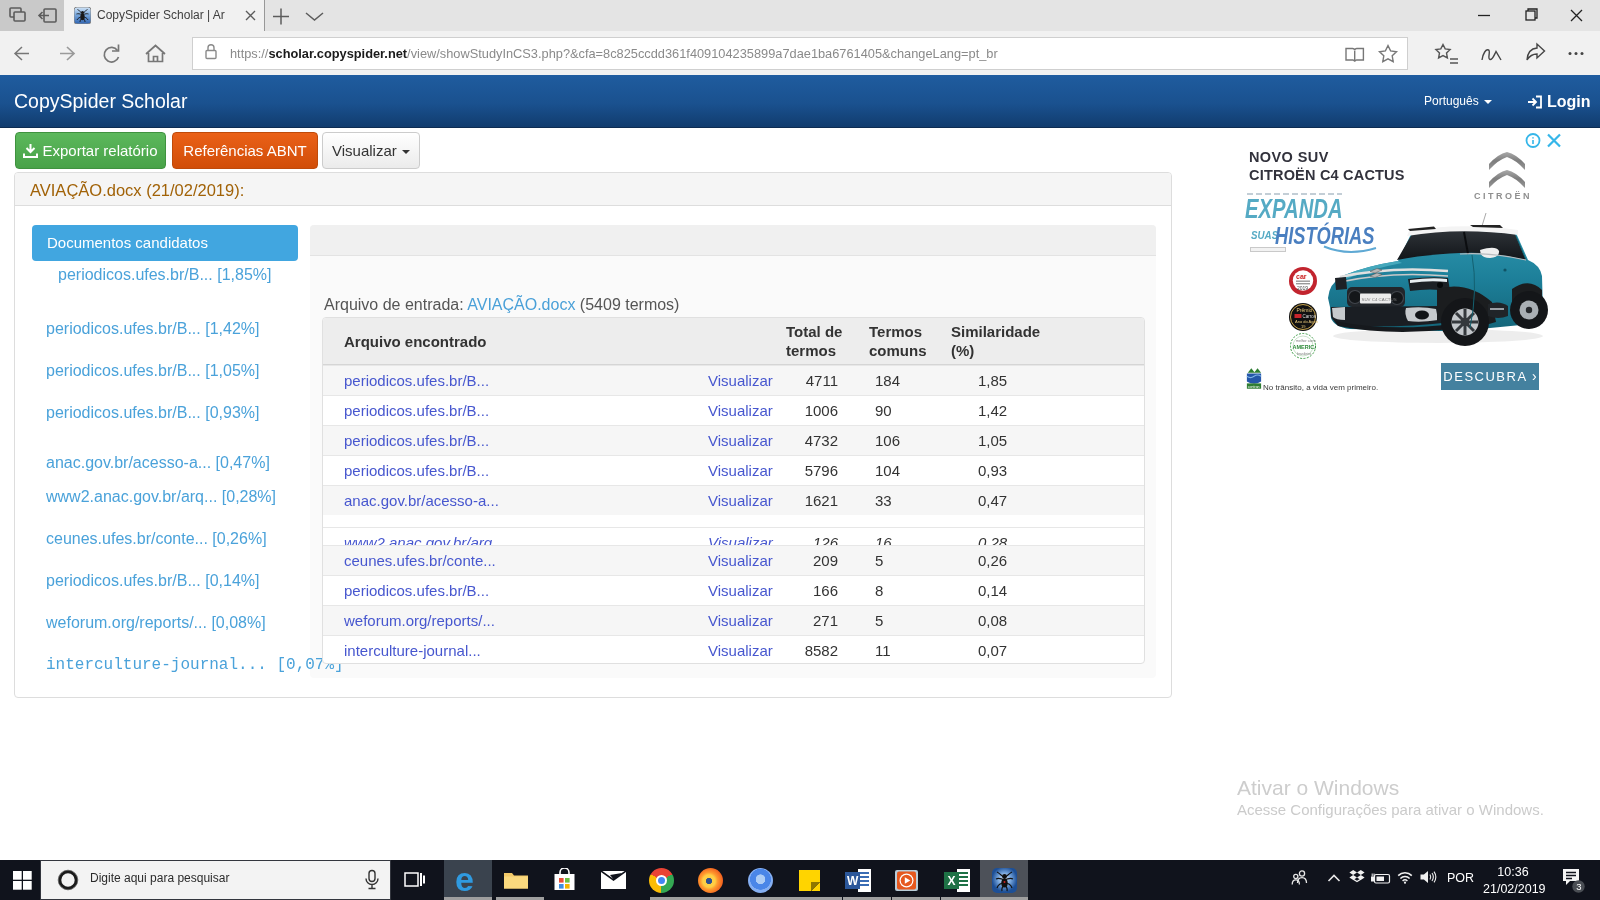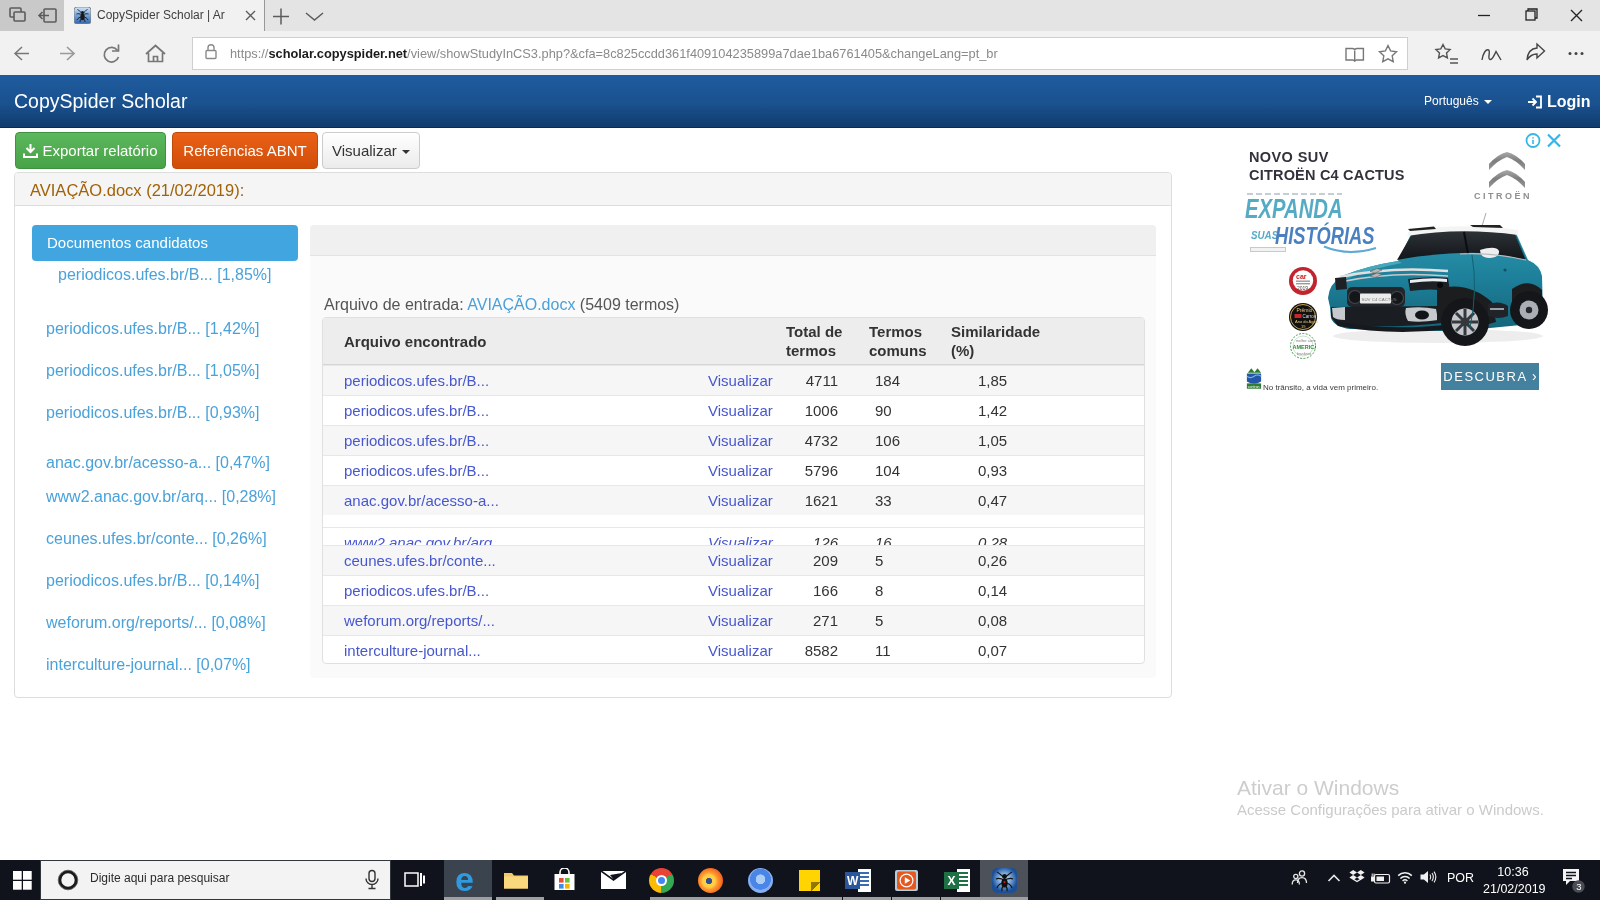--- a/index.html
+++ b/index.html
@@ -157,21 +157,21 @@
 <div class="abs" id="side-active">Documentos candidatos</div>
 <div class="slink" style="top:266px;margin-left:12px;">periodicos.ufes.br/B... [1,85%]</div>
 <div class="slink" style="top:320px;">periodicos.ufes.br/B... [1,42%]</div>
 <div class="slink" style="top:362px;">periodicos.ufes.br/B... [1,05%]</div>
 <div class="slink" style="top:404px;">periodicos.ufes.br/B... [0,93%]</div>
 <div class="slink" style="top:446px;margin-top:8px;">anac.gov.br/acesso-a... [0,47%]</div>
 <div class="slink" style="top:488px;">www2.anac.gov.br/arq... [0,28%]</div>
 <div class="slink" style="top:530px;">ceunes.ufes.br/conte... [0,26%]</div>
 <div class="slink" style="top:572px;">periodicos.ufes.br/B... [0,14%]</div>
 <div class="slink" style="top:614px;">weforum.org/reports/... [0,08%]</div>
-<div class="slink" style="top:656px;">interculture-journal... [0,07%]</div>
+<div class="slink" style="top:656px;font-family:Liberation Mono, monospace;">interculture-journal... [0,07%]</div>
 <div class="abs" id="entrada">Arquivo de entrada: <a>AVIAÇÃO.docx</a> (5409 termos)</div>
 
 <div class="abs" id="tcard"></div>
 <div class="abs" id="thead"></div>
 <div class="abs th" style="left:344px;top:332px;">Arquivo encontrado</div>
 <div class="abs th" style="left:786px;top:322px;">Total de<br>termos</div>
 <div class="abs th" style="left:869px;top:322px;">Termos<br>comuns</div>
 <div class="abs th" style="left:951px;top:322px;">Similaridade<br>(%)</div>
 
 <div class="row odd" style="top:365px;">

